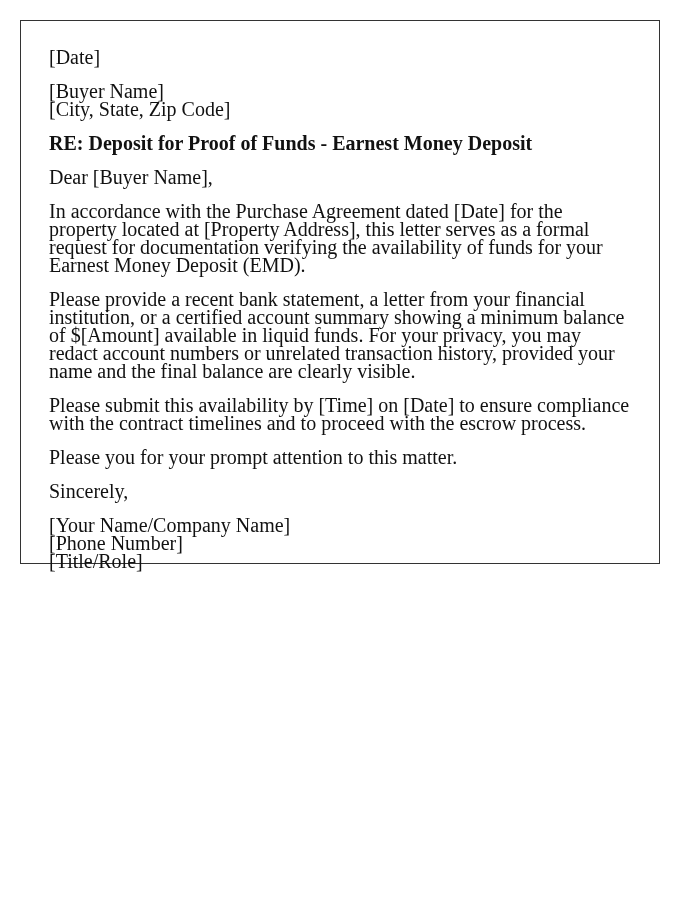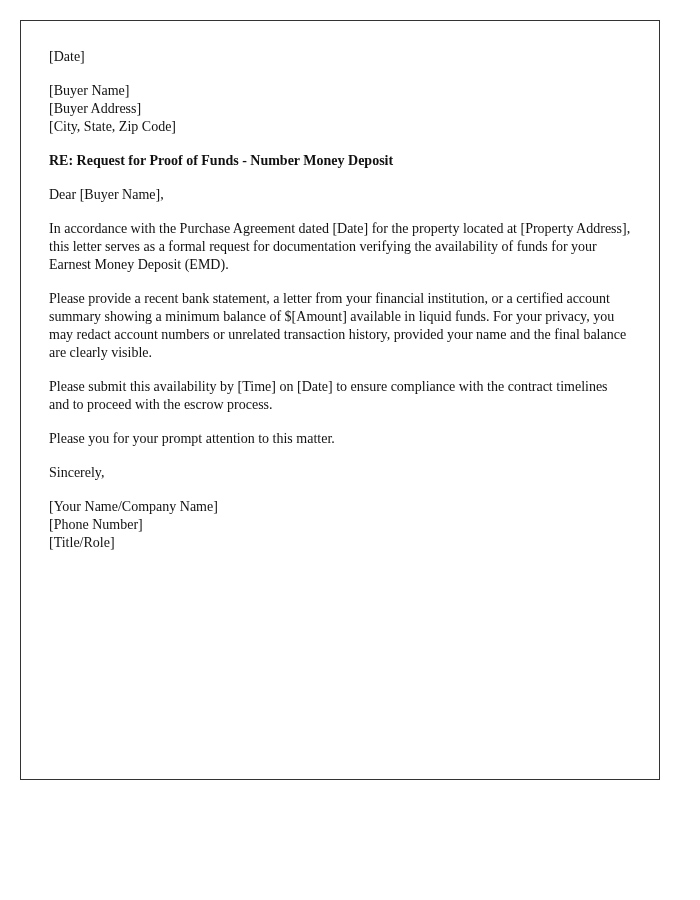--- a/index.html
+++ b/index.html
@@ -1,46 +1,45 @@
 <!DOCTYPE html>
 <html><head>
 <meta charset="utf-8">
 <style>
   html, body { margin: 0; padding: 0; background: #ffffff; }
   body { width: 700px; height: 900px; position: relative; }
   .letter {
     position: absolute;
     left: 20px; top: 20px;
-    width: 640px; height: 760px;
+    width: 640px; height: 544px;
     border: 1px solid #333333;
     box-sizing: border-box;
     padding: 27px 28px 0 28px;
     font-family: "Liberation Serif", "DejaVu Serif", serif;
-    font-size: 14px;
+    font-size: 20px;
     line-height: 18px;
     color: #111111;
   }
   .block { margin: 0 0 16px 0; }
   .line { display: block; }
   .subject { font-weight: bold; }
   p { margin: 12px 0 16px 0; }
 </style>
 </head>
 <body>
 
 <div class="letter">
   <div class="block">[Date]</div>
 
   <div class="block">
     <span class="line">[Buyer Name]</span>
-    <span class="line">[Buyer Address]</span>
     <span class="line">[City, State, Zip Code]</span>
   </div>
 
-  <div class="block subject">RE: Request for Proof of Funds - Number Money Deposit</div>
+  <div class="block subject">RE: Deposit for Proof of Funds - Earnest Money Deposit</div>
 
   <div class="block">Dear [Buyer Name],</div>
 
   <p>In accordance with the Purchase Agreement dated [Date] for the property located at [Property Address], this letter serves as a formal request for documentation verifying the availability of funds for your Earnest Money Deposit (EMD).</p>
   <p>Please provide a recent bank statement, a letter from your financial institution, or a certified account summary showing a minimum balance of $[Amount] available in liquid funds. For your privacy, you may redact account numbers or unrelated transaction history, provided your name and the final balance are clearly visible.</p>
   <p>Please submit this availability by [Time] on [Date] to ensure compliance with the contract timelines and to proceed with the escrow process.</p>
   <p>Please you for your prompt attention to this matter.</p>
 
   <div class="block">Sincerely,</div>
 

